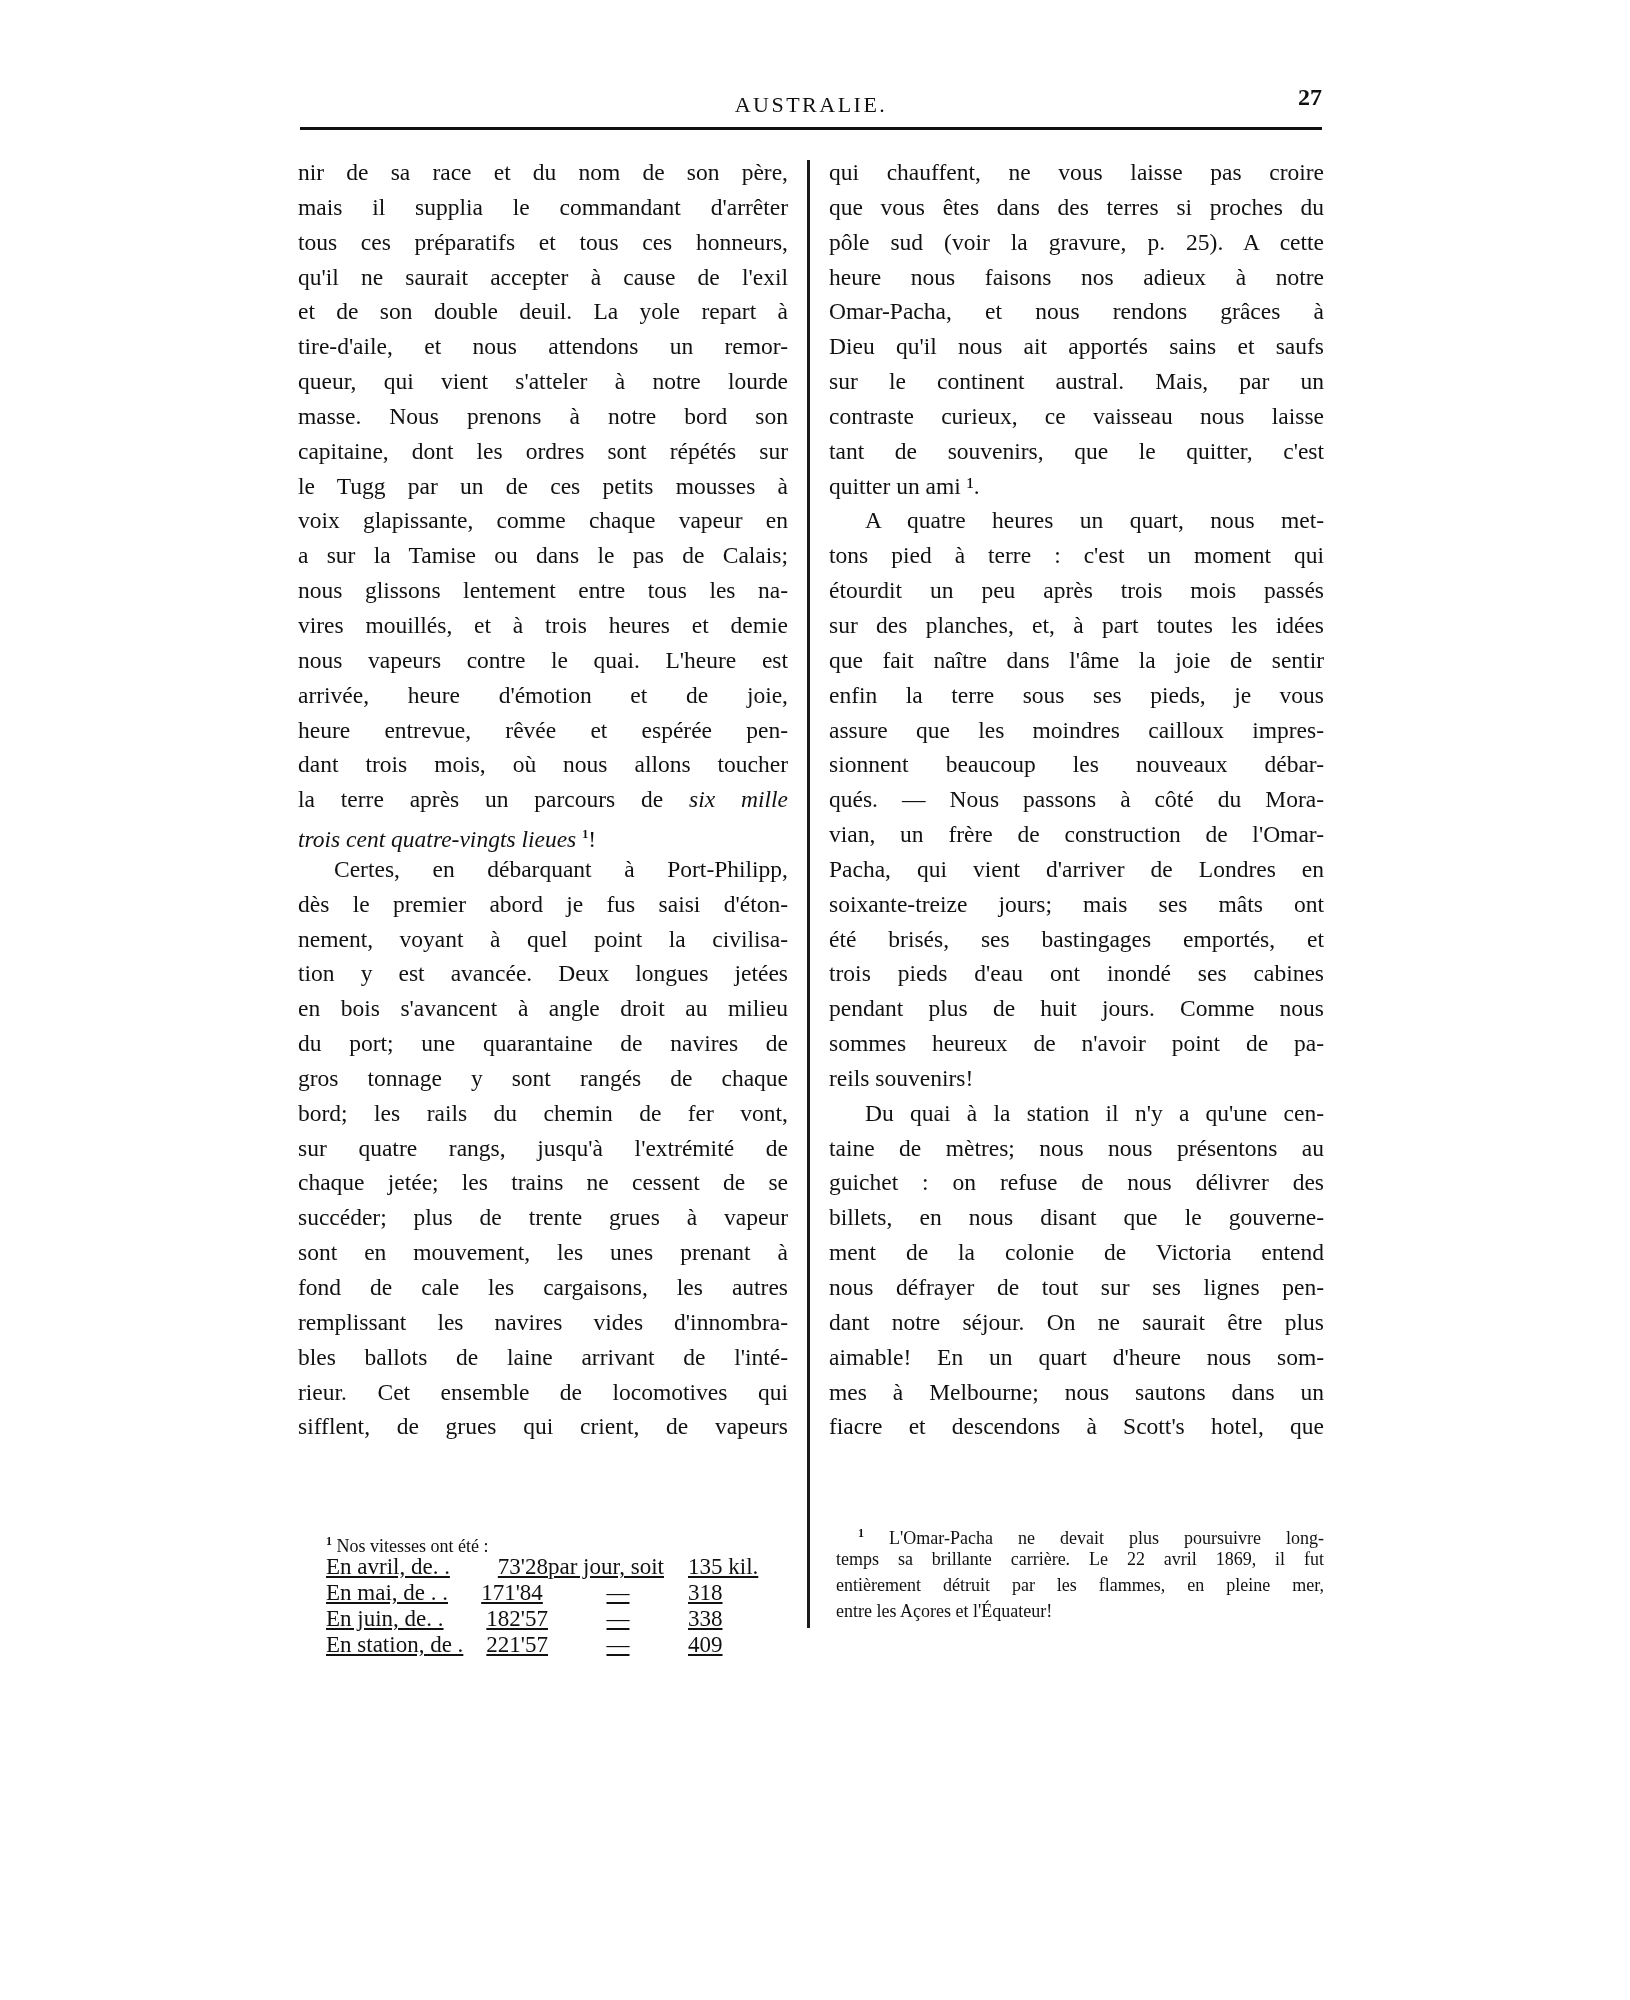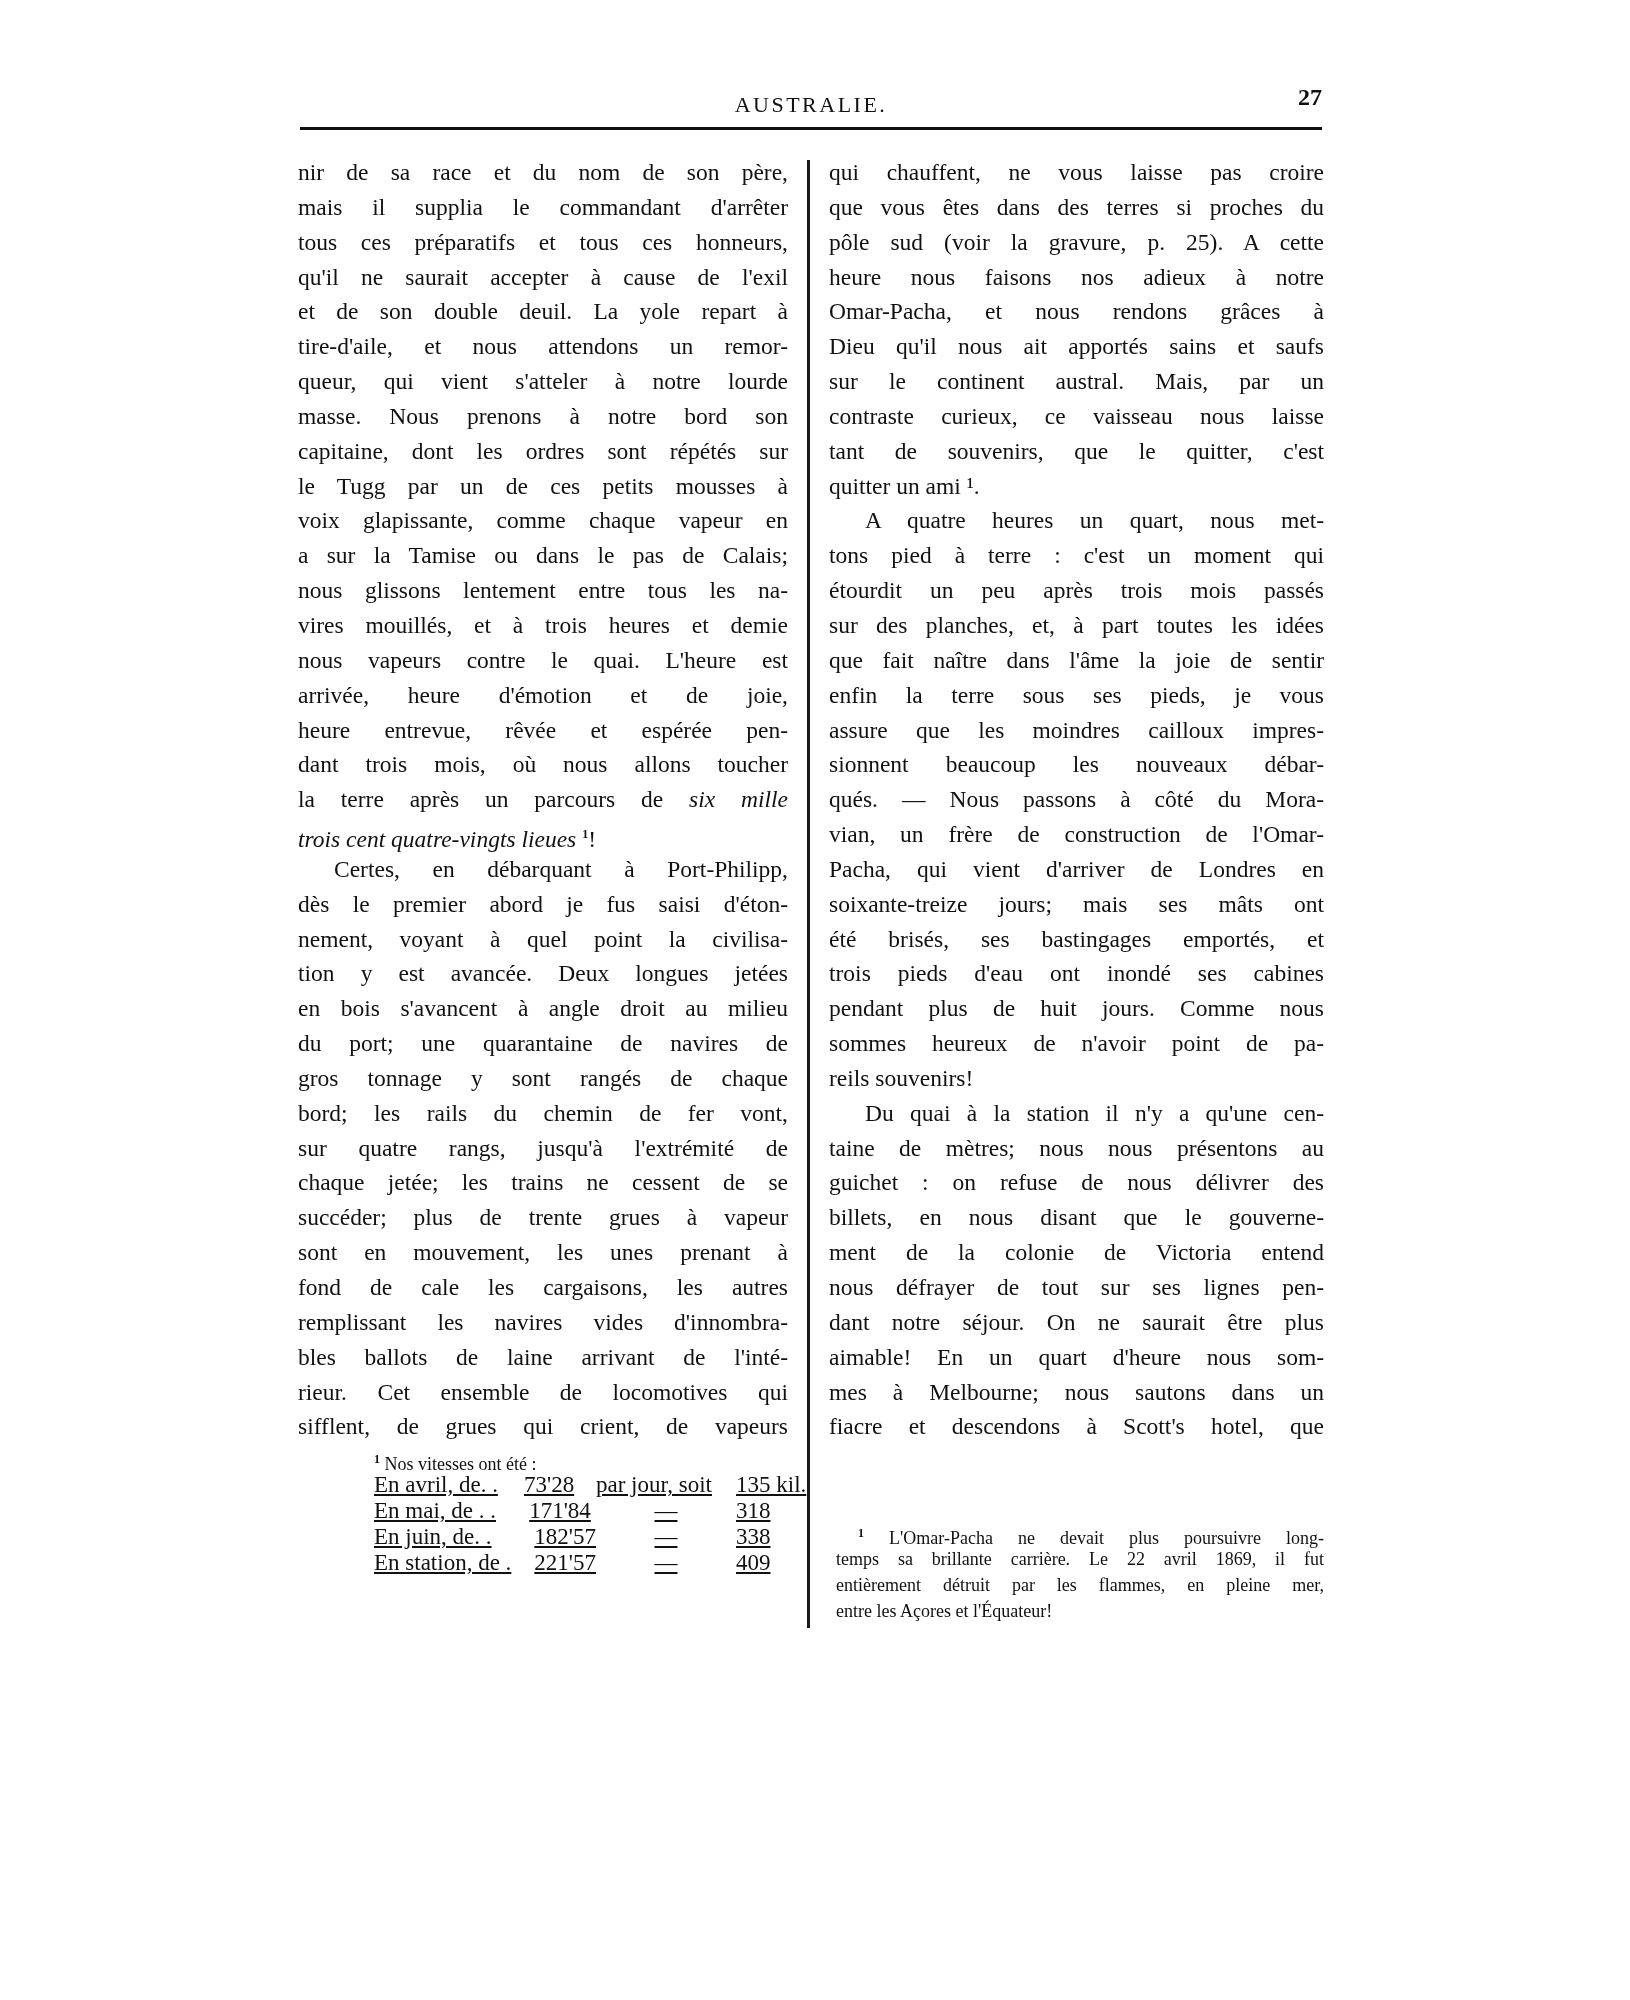--- a/index.html
+++ b/index.html
@@ -11,21 +11,21 @@
   .page-number { position: absolute; right: 0; top: 12px; font-size: 24px; font-weight: bold; }
   .head-rule { position: absolute; left: 300px; top: 127px; width: 1022px; height: 3px; background: #111; }
   .col-divider { position: absolute; left: 807px; top: 160px; width: 3px; height: 1468px; background: #1a1a1a; }
   .column { position: absolute; top: 155px; font-size: 23.5px; line-height: 34.85px; }
   .col-left { left: 298px; width: 490px; }
   .col-right { left: 829px; width: 495px; }
   .line { display: block; text-align: justify; text-align-last: justify; white-space: nowrap; height: 34.85px; }
   .line.last { text-align-last: left; }
   .line.indent { padding-left: 36px; }
   .footnote { position: absolute; font-size: 18px; line-height: 26px; }
-  .fn-left { left: 326px; top: 1446px; width: 470px; margin-left: 48px; }
+  .fn-left { left: 326px; top: 1528px; width: 470px; }
   .fn-right { left: 836px; top: 1520px; width: 488px; }
   .fn-line { display: block; white-space: nowrap; height: 26px; }
   .fn-right .fn-line { text-align: justify; text-align-last: justify; }
   .fn-right .fn-line.last { text-align-last: left; }
   .fn-right .fn-line.indent { padding-left: 22px; }
   .speed-table { border-collapse: collapse; font-size: 23px; text-decoration: underline; }
   .speed-table td { padding: 0; height: 26px; white-space: nowrap; }
   .sup { font-size: 12px; vertical-align: super; font-weight: bold; }
   i { font-style: italic; }
 </style>
@@ -118,21 +118,21 @@
   <span class="line">mes à Melbourne; nous sautons dans un</span>
   <span class="line">fiacre et descendons à Scott's hotel, que</span>
 </div>
 
 <div class="footnote fn-left">
   <span class="fn-line"><span class="sup">1</span> <span>Nos vitesses ont été :</span></span>
   <table class="speed-table">
     <tbody>
         <tr>
       <td style="width:150px">En avril, de. .</td>
-      <td style="width:72px;">73'28</td>
+      <td style="width:72px;text-align:right">73'28</td>
       <td style="width:140px;text-align:left">par jour, soit</td>
       <td>135 kil.</td>
     </tr>
     <tr>
       <td>En mai, de . .</td>
       <td style="text-align:center">171'84</td>
       <td style="text-align:center">—</td>
       <td>318</td>
     </tr>
     <tr>

